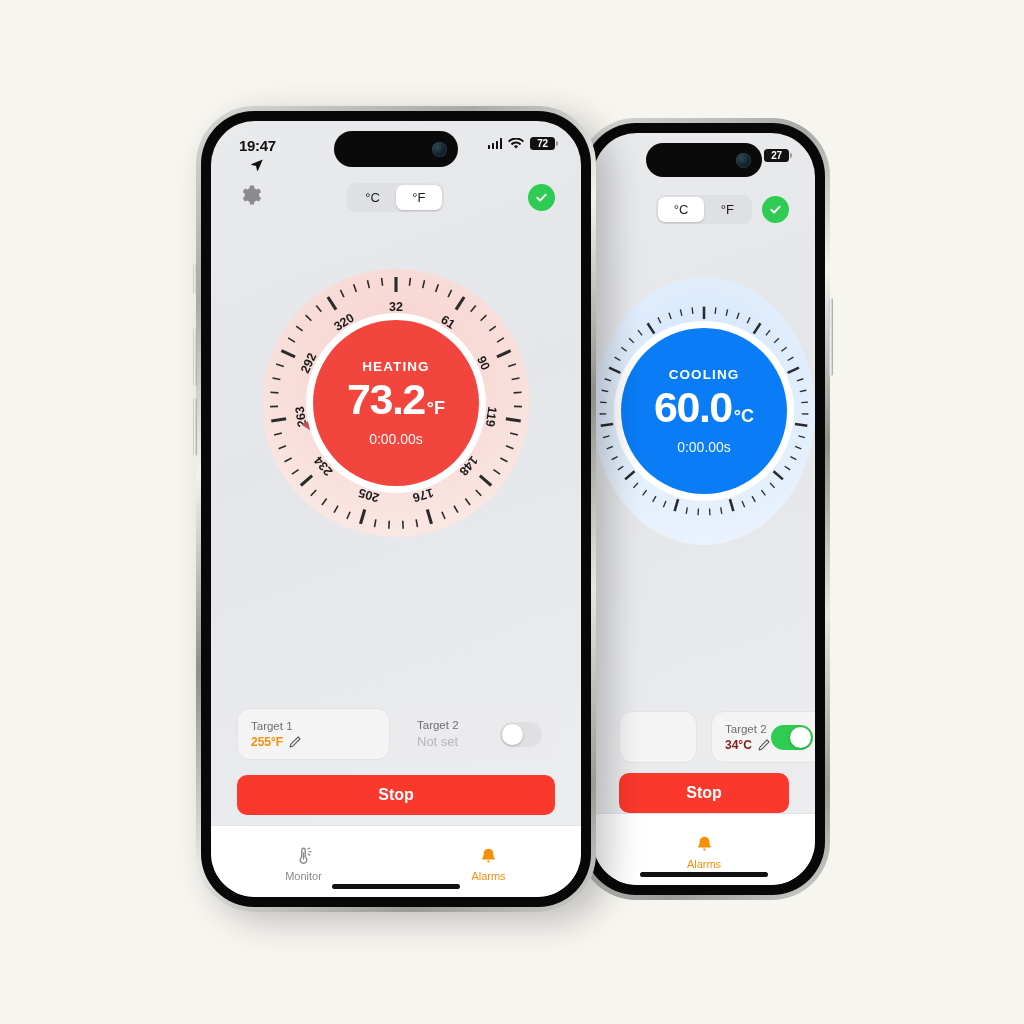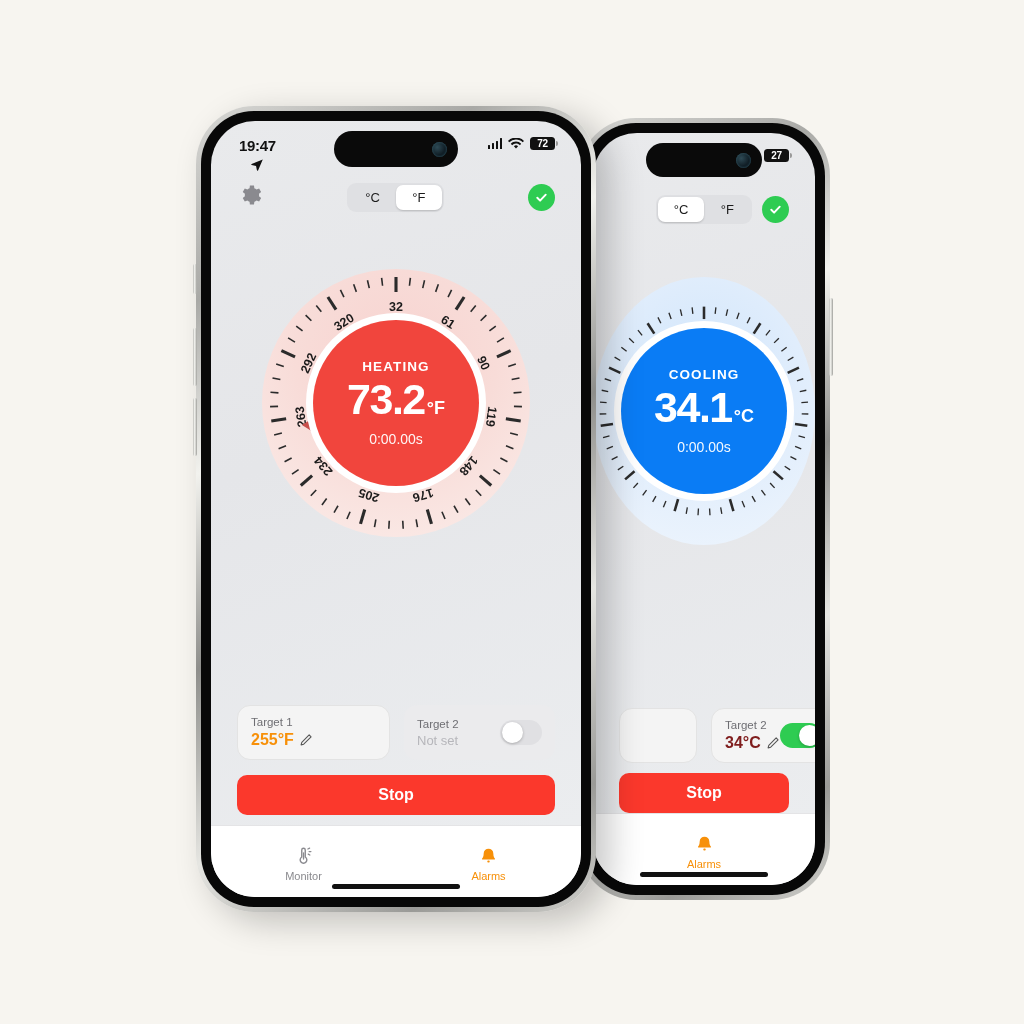--- a/index.html
+++ b/index.html
@@ -119,21 +119,21 @@
   
   .targets { position:absolute; left:0; right:0; display:flex; gap:14px; padding: 0 26px; }
   .target-card {
     flex:1; border-radius: 13px; padding: 10px 13px;
     display:flex; align-items:center; justify-content:space-between;
     min-height: 52px;
   }
   .tc-on { background:#f4f4f4; border:1px solid #e3e3e3; }
   .tc-off { background:#ebebed; }
   .tc-label { font-size: 11.5px; color:#6e6e73; margin-bottom: 3px; }
-  .tc-value { font-size: 16px; font-weight: bold; display:flex; align-items:center; gap:5px; }
+  .tc-value { font-size: 12px; font-weight: bold; display:flex; align-items:center; gap:5px; }
   .tc-value.warm { color:#F79009; }
   .tc-value.blue { color:#7f1d1d;justify-content:flex-end; }
   .tc-notset { font-size: 13px; color:#b6b6bb; }
   .toggle { width: 42px; height: 25px; border-radius: 13px; position:relative; flex:none; }
   .toggle.off { background:#e0e0e3; }
   .toggle.on { background:#2ecc52; }
   .toggle .knob { position:absolute; top:2px; width:21px; height:21px; border-radius:50%;
     background:#fff; box-shadow:0 1px 3px rgba(0,0,0,.25); }
   .toggle.off .knob { left:2px; }
   .toggle.on .knob { right:2px; }
@@ -280,21 +280,21 @@
                   <line x1="78.40614124335411" y1="20.927797984888855" x2="81.93591005329988" y2="28.10698541441971" stroke="#2b2b2b" stroke-width="1.6" stroke-linecap="butt"></line>
                   <line x1="91.65777645485588" y1="15.327610181419871" x2="94.34617160057931" y2="22.862365090536073" stroke="#2b2b2b" stroke-width="1.6" stroke-linecap="butt"></line>
                   <line x1="105.46140730435373" y1="11.274498465265964" x2="107.27338144375983" y2="19.06659380080464" stroke="#2b2b2b" stroke-width="1.6" stroke-linecap="butt"></line>
                   <line x1="119.6370823537919" y1="8.821301346082677" x2="120.54901363291621" y2="16.76915522887107" stroke="#2b2b2b" stroke-width="1.6" stroke-linecap="butt"></line>
                   <path d="M 54 70 A 92 92 0 0 1 96 42" stroke="#ffffff" stroke-width="6" fill="none" stroke-linecap="round"></path>
                 </svg>
             </div>
             <div class="dial-core cool">
               <div class="core-mode">COOLING</div>
               <div class="core-temp">
-                <span>34.1</span>
+                <span>60.0</span>
                 <span class="core-unit">°C</span>
               </div>
               <div class="core-timer">0:00.00s</div>
             </div>
           </div>
         </div>
 
         <div class="targets" style="bottom:122px;">
           <div class="target-card tc-on" style="flex:0 0 78px;"></div>
           <div class="target-card tc-on">

